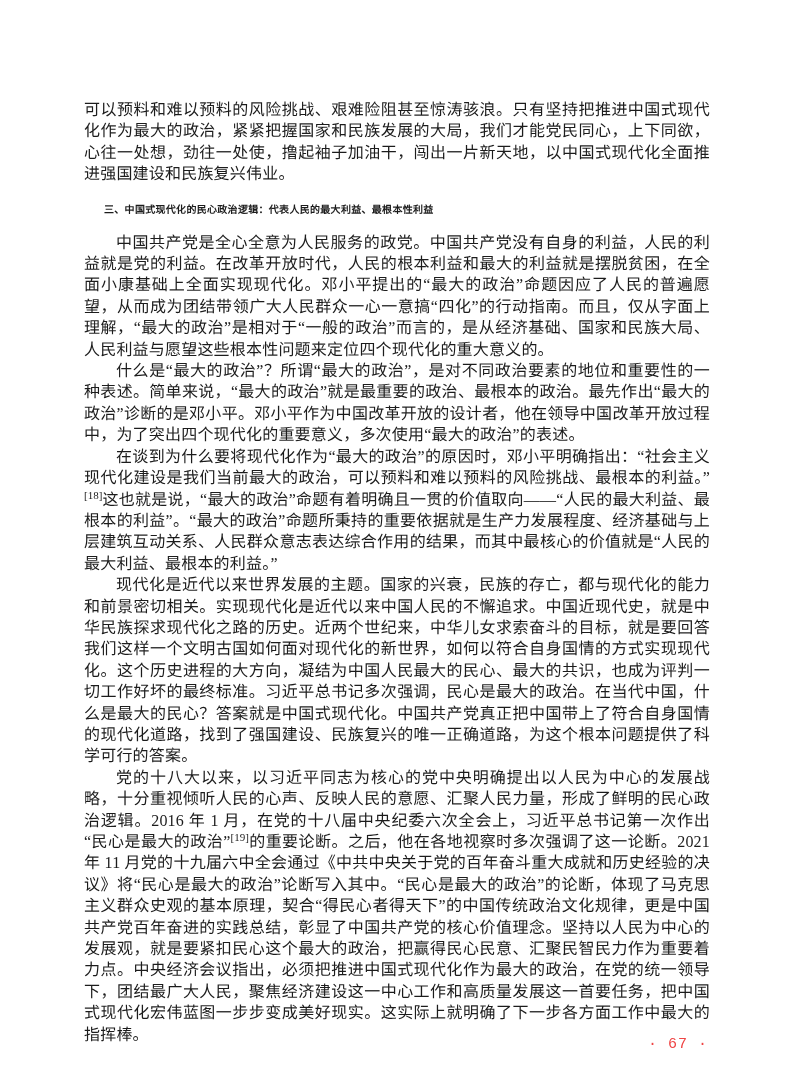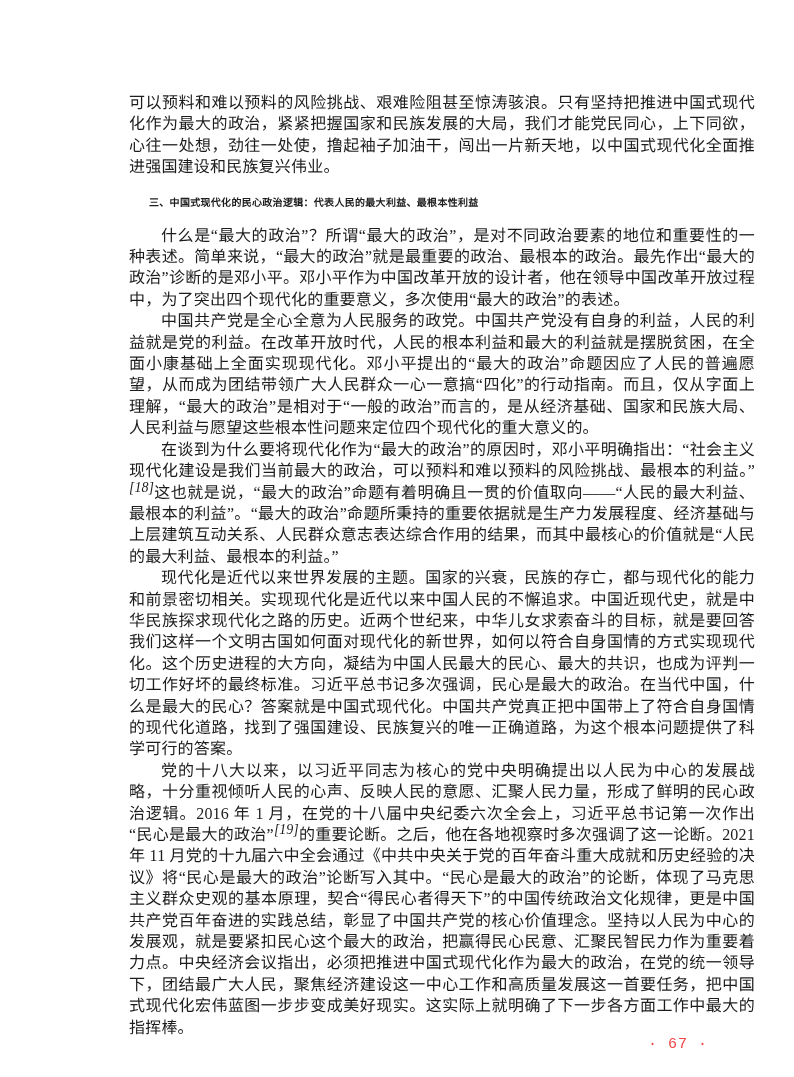--- a/index.html
+++ b/index.html
@@ -13,70 +13,68 @@
     width: 794px;
     height: 1077px;
     margin: 0 auto;
     background: #ffffff;
     overflow: hidden;
     color: #1c1c1c;
   }
   .article {
     position: absolute;
     left: 84px;
-    top: 92px;
+    top: 99px;
     width: 626px;
     font-family: "Liberation Serif", "DejaVu Serif", serif;
     font-size: 16px;
     line-height: 21.4px;
     text-align: justify;
     letter-spacing: 0.2px;
-    margin-left: 45px;
   }
   .para {
     margin: 0;
     text-indent: 2em;
   }
   .para.continued {
     text-indent: 0;
   }
   .section-heading {
     font-family: "Liberation Sans", "DejaVu Sans", sans-serif;
     font-size: 10px;
     font-weight: 700;
     text-align: left;
     text-indent: 2em;
     margin: 14px 0 11px 0;
     line-height: 22px;
     letter-spacing: 0.3px;
   }
   sup.fnref {
-    font-size: 14px;
+    font-size: 11px;
     line-height: 0;
     vertical-align: super;
     letter-spacing: 0;
-    font-style: italic;
   }
   .folio {
     position: absolute;
     right: 86px;
     top: 1036px;
     font-family: Liberation Mono, monospace;
     font-size: 15px;
     color: #ef4444;
     letter-spacing: 1px;
   }
 </style>
 </head>
 <body>
 
 <div class="page">
   <main class="article" id="article">
       <p class="para continued"><span>可以预料和难以预料的风险挑战、艰难险阻甚至惊涛骇浪。只有坚持把推进中国式现代化作为最大的政治，紧紧把握国家和民族发展的大局，我们才能党民同心，上下同欲，心往一处想，劲往一处使，撸起袖子加油干，闯出一片新天地，以中国式现代化全面推进强国建设和民族复兴伟业。</span></p>
       <h2 class="section-heading"><span>三、中国式现代化的民心政治逻辑：代表人民的最大利益、最根本性利益</span></h2>
+      <p class="para"><span>中国共产党是全心全意为人民服务的政党。中国共产党没有自身的利益，人民的利益就是党的利益。在改革开放时代，人民的根本利益和最大的利益就是摆脱贫困，在全面小康基础上全面实现现代化。邓小平提出的“最大的政治”命题因应了人民的普遍愿望，从而成为团结带领广大人民群众一心一意搞“四化”的行动指南。而且，仅从字面上理解，“最大的政治”是相对于“一般的政治”而言的，是从经济基础、国家和民族大局、人民利益与愿望这些根本性问题来定位四个现代化的重大意义的。</span></p>
       <p class="para"><span>什么是“最大的政治”？所谓“最大的政治”，是对不同政治要素的地位和重要性的一种表述。简单来说，“最大的政治”就是最重要的政治、最根本的政治。最先作出“最大的政治”诊断的是邓小平。邓小平作为中国改革开放的设计者，他在领导中国改革开放过程中，为了突出四个现代化的重要意义，多次使用“最大的政治”的表述。</span></p>
-      <p class="para"><span>中国共产党是全心全意为人民服务的政党。中国共产党没有自身的利益，人民的利益就是党的利益。在改革开放时代，人民的根本利益和最大的利益就是摆脱贫困，在全面小康基础上全面实现现代化。邓小平提出的“最大的政治”命题因应了人民的普遍愿望，从而成为团结带领广大人民群众一心一意搞“四化”的行动指南。而且，仅从字面上理解，“最大的政治”是相对于“一般的政治”而言的，是从经济基础、国家和民族大局、人民利益与愿望这些根本性问题来定位四个现代化的重大意义的。</span></p>
       <p class="para"><span>在谈到为什么要将现代化作为“最大的政治”的原因时，邓小平明确指出：“社会主义现代化建设是我们当前最大的政治，可以预料和难以预料的风险挑战、最根本的利益。”</span><sup class="fnref">[18]</sup><span>这也就是说，“最大的政治”命题有着明确且一贯的价值取向——“人民的最大利益、最根本的利益”。“最大的政治”命题所秉持的重要依据就是生产力发展程度、经济基础与上层建筑互动关系、人民群众意志表达综合作用的结果，而其中最核心的价值就是“人民的最大利益、最根本的利益。”</span></p>
       <p class="para"><span>现代化是近代以来世界发展的主题。国家的兴衰，民族的存亡，都与现代化的能力和前景密切相关。实现现代化是近代以来中国人民的不懈追求。中国近现代史，就是中华民族探求现代化之路的历史。近两个世纪来，中华儿女求索奋斗的目标，就是要回答我们这样一个文明古国如何面对现代化的新世界，如何以符合自身国情的方式实现现代化。这个历史进程的大方向，凝结为中国人民最大的民心、最大的共识，也成为评判一切工作好坏的最终标准。习近平总书记多次强调，民心是最大的政治。在当代中国，什么是最大的民心？答案就是中国式现代化。中国共产党真正把中国带上了符合自身国情的现代化道路，找到了强国建设、民族复兴的唯一正确道路，为这个根本问题提供了科学可行的答案。</span></p>
       <p class="para"><span>党的十八大以来，以习近平同志为核心的党中央明确提出以人民为中心的发展战略，十分重视倾听人民的心声、反映人民的意愿、汇聚人民力量，形成了鲜明的民心政治逻辑。2016 年 1 月，在党的十八届中央纪委六次全会上，习近平总书记第一次作出“民心是最大的政治”</span><sup class="fnref">[19]</sup><span>的重要论断。之后，他在各地视察时多次强调了这一论断。2021 年 11 月党的十九届六中全会通过《中共中央关于党的百年奋斗重大成就和历史经验的决议》将“民心是最大的政治”论断写入其中。“民心是最大的政治”的论断，体现了马克思主义群众史观的基本原理，契合“得民心者得天下”的中国传统政治文化规律，更是中国共产党百年奋进的实践总结，彰显了中国共产党的核心价值理念。坚持以人民为中心的发展观，就是要紧扣民心这个最大的政治，把赢得民心民意、汇聚民智民力作为重要着力点。中央经济会议指出，必须把推进中国式现代化作为最大的政治，在党的统一领导下，团结最广大人民，聚焦经济建设这一中心工作和高质量发展这一首要任务，把中国式现代化宏伟蓝图一步步变成美好现实。这实际上就明确了下一步各方面工作中最大的指挥棒。</span></p>
     </main>
   <div class="folio">· 67 ·</div>
 </div>
 
 </body></html>

